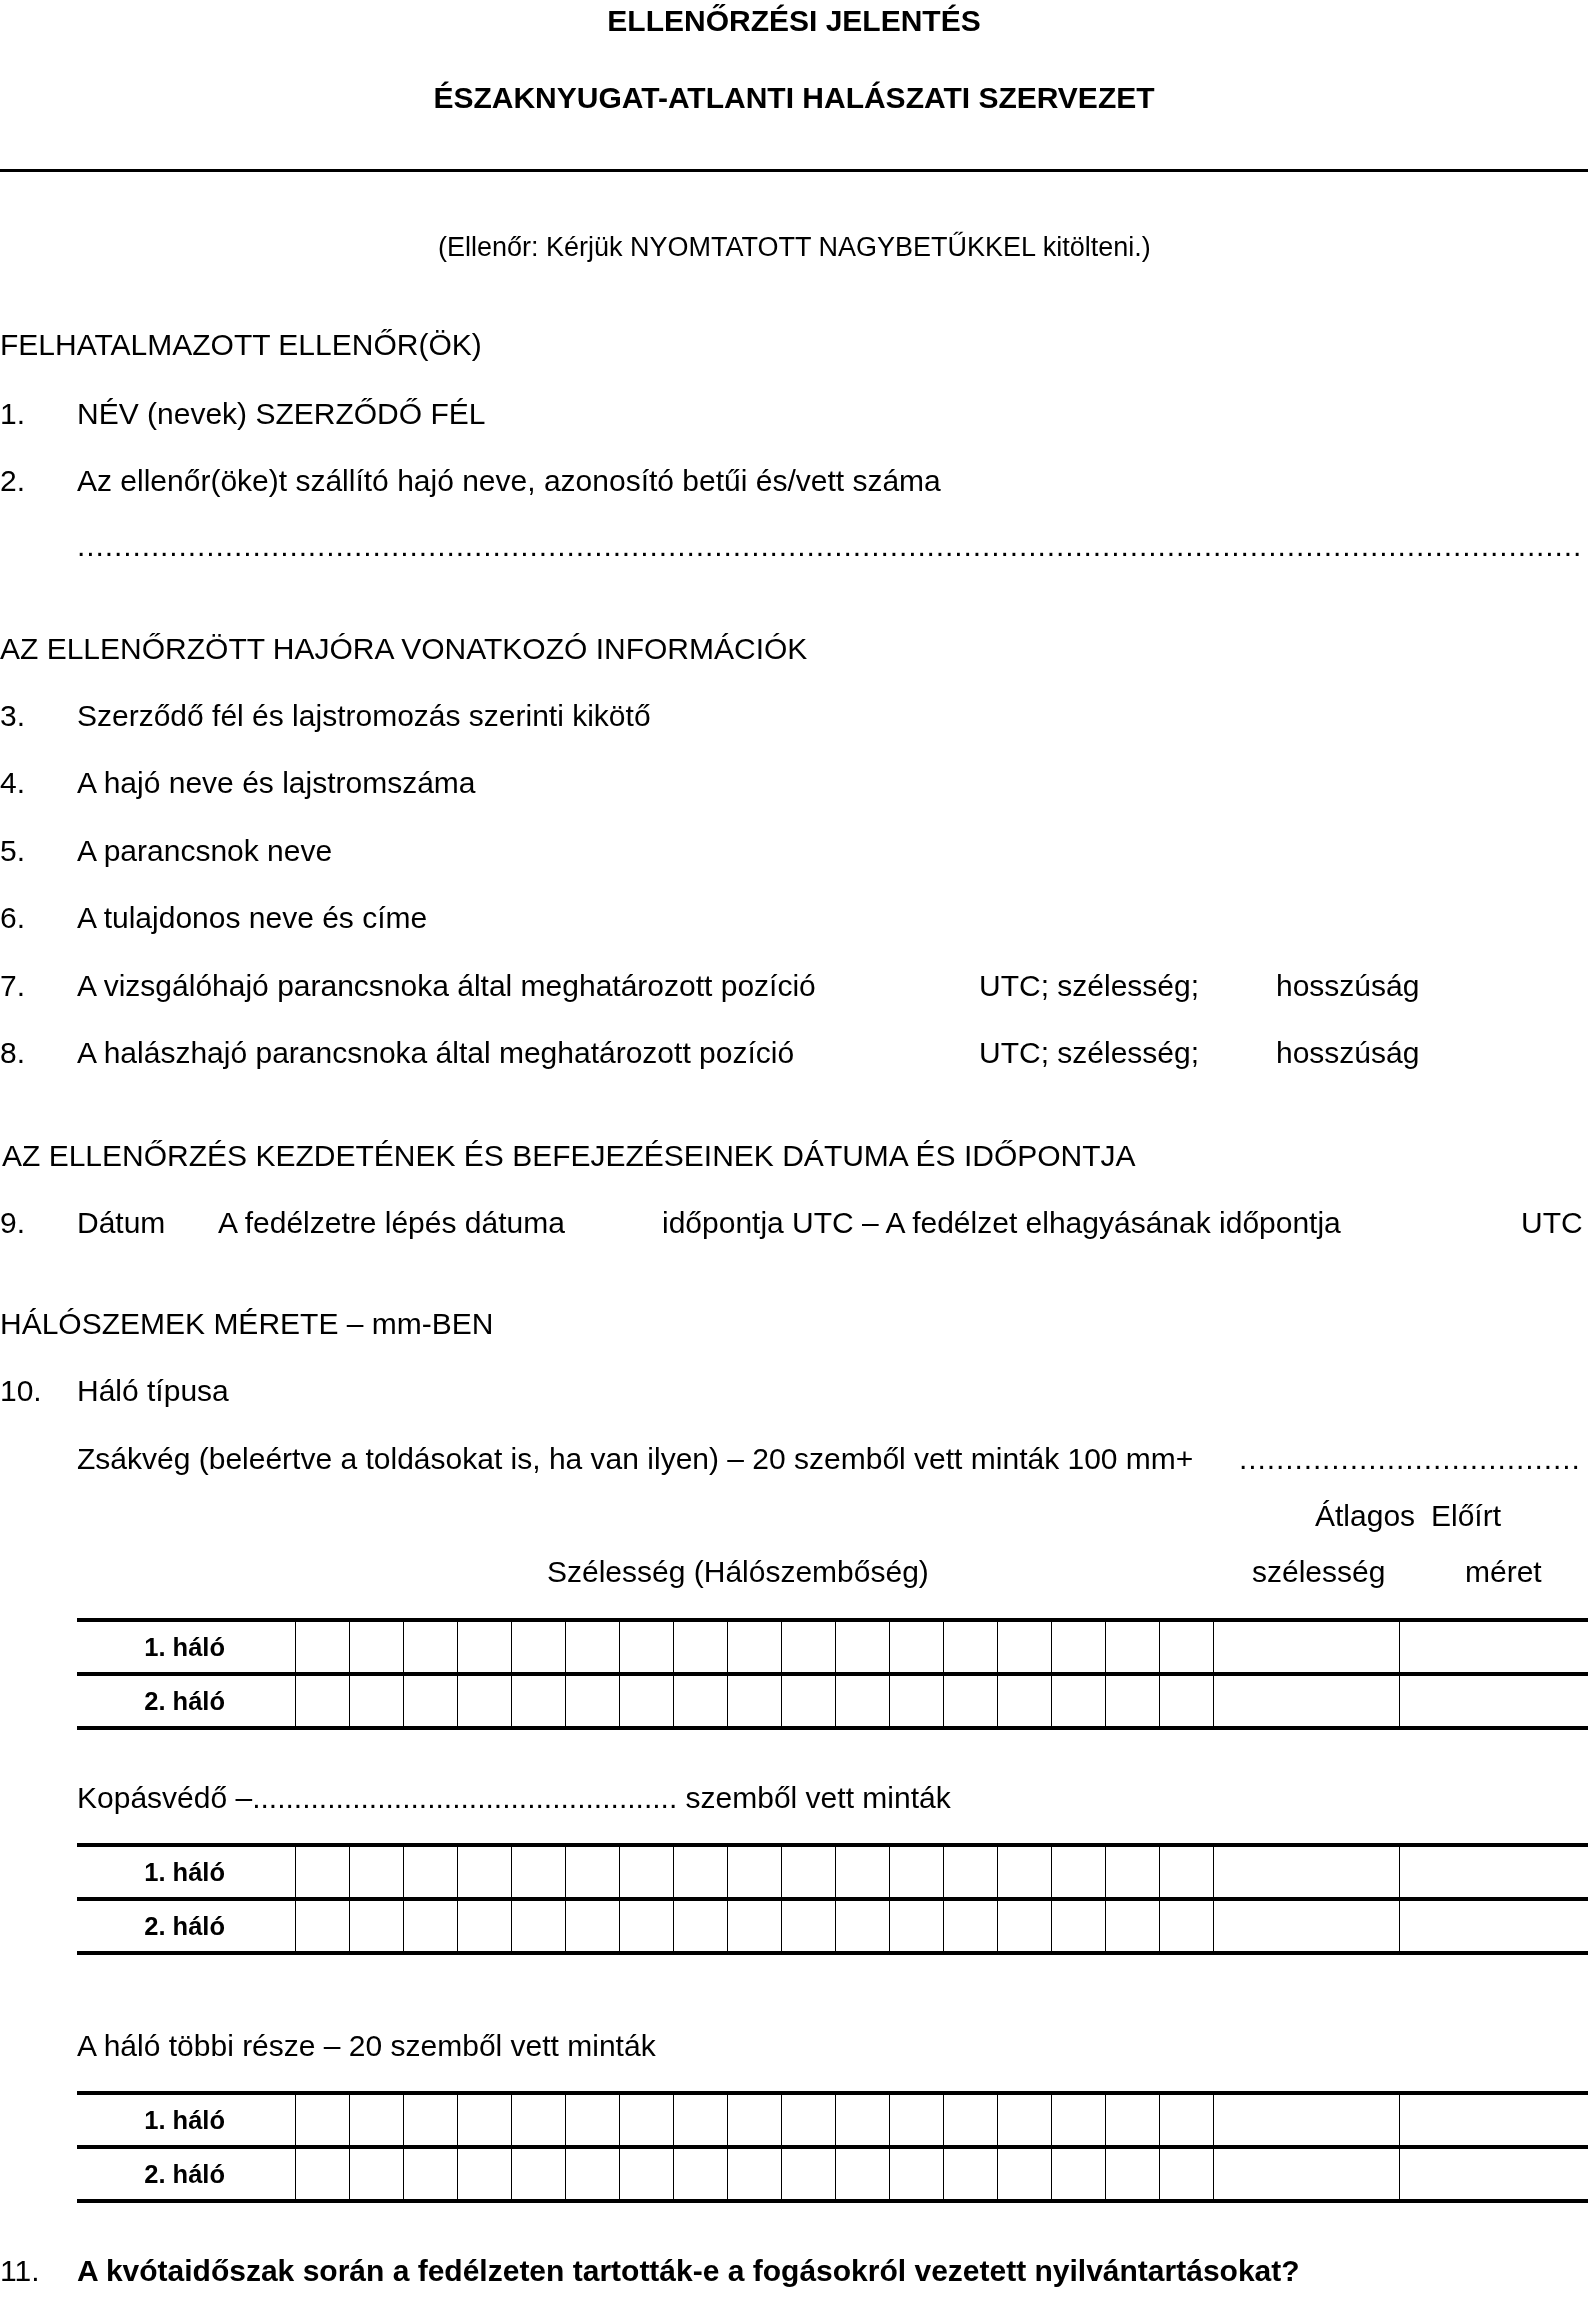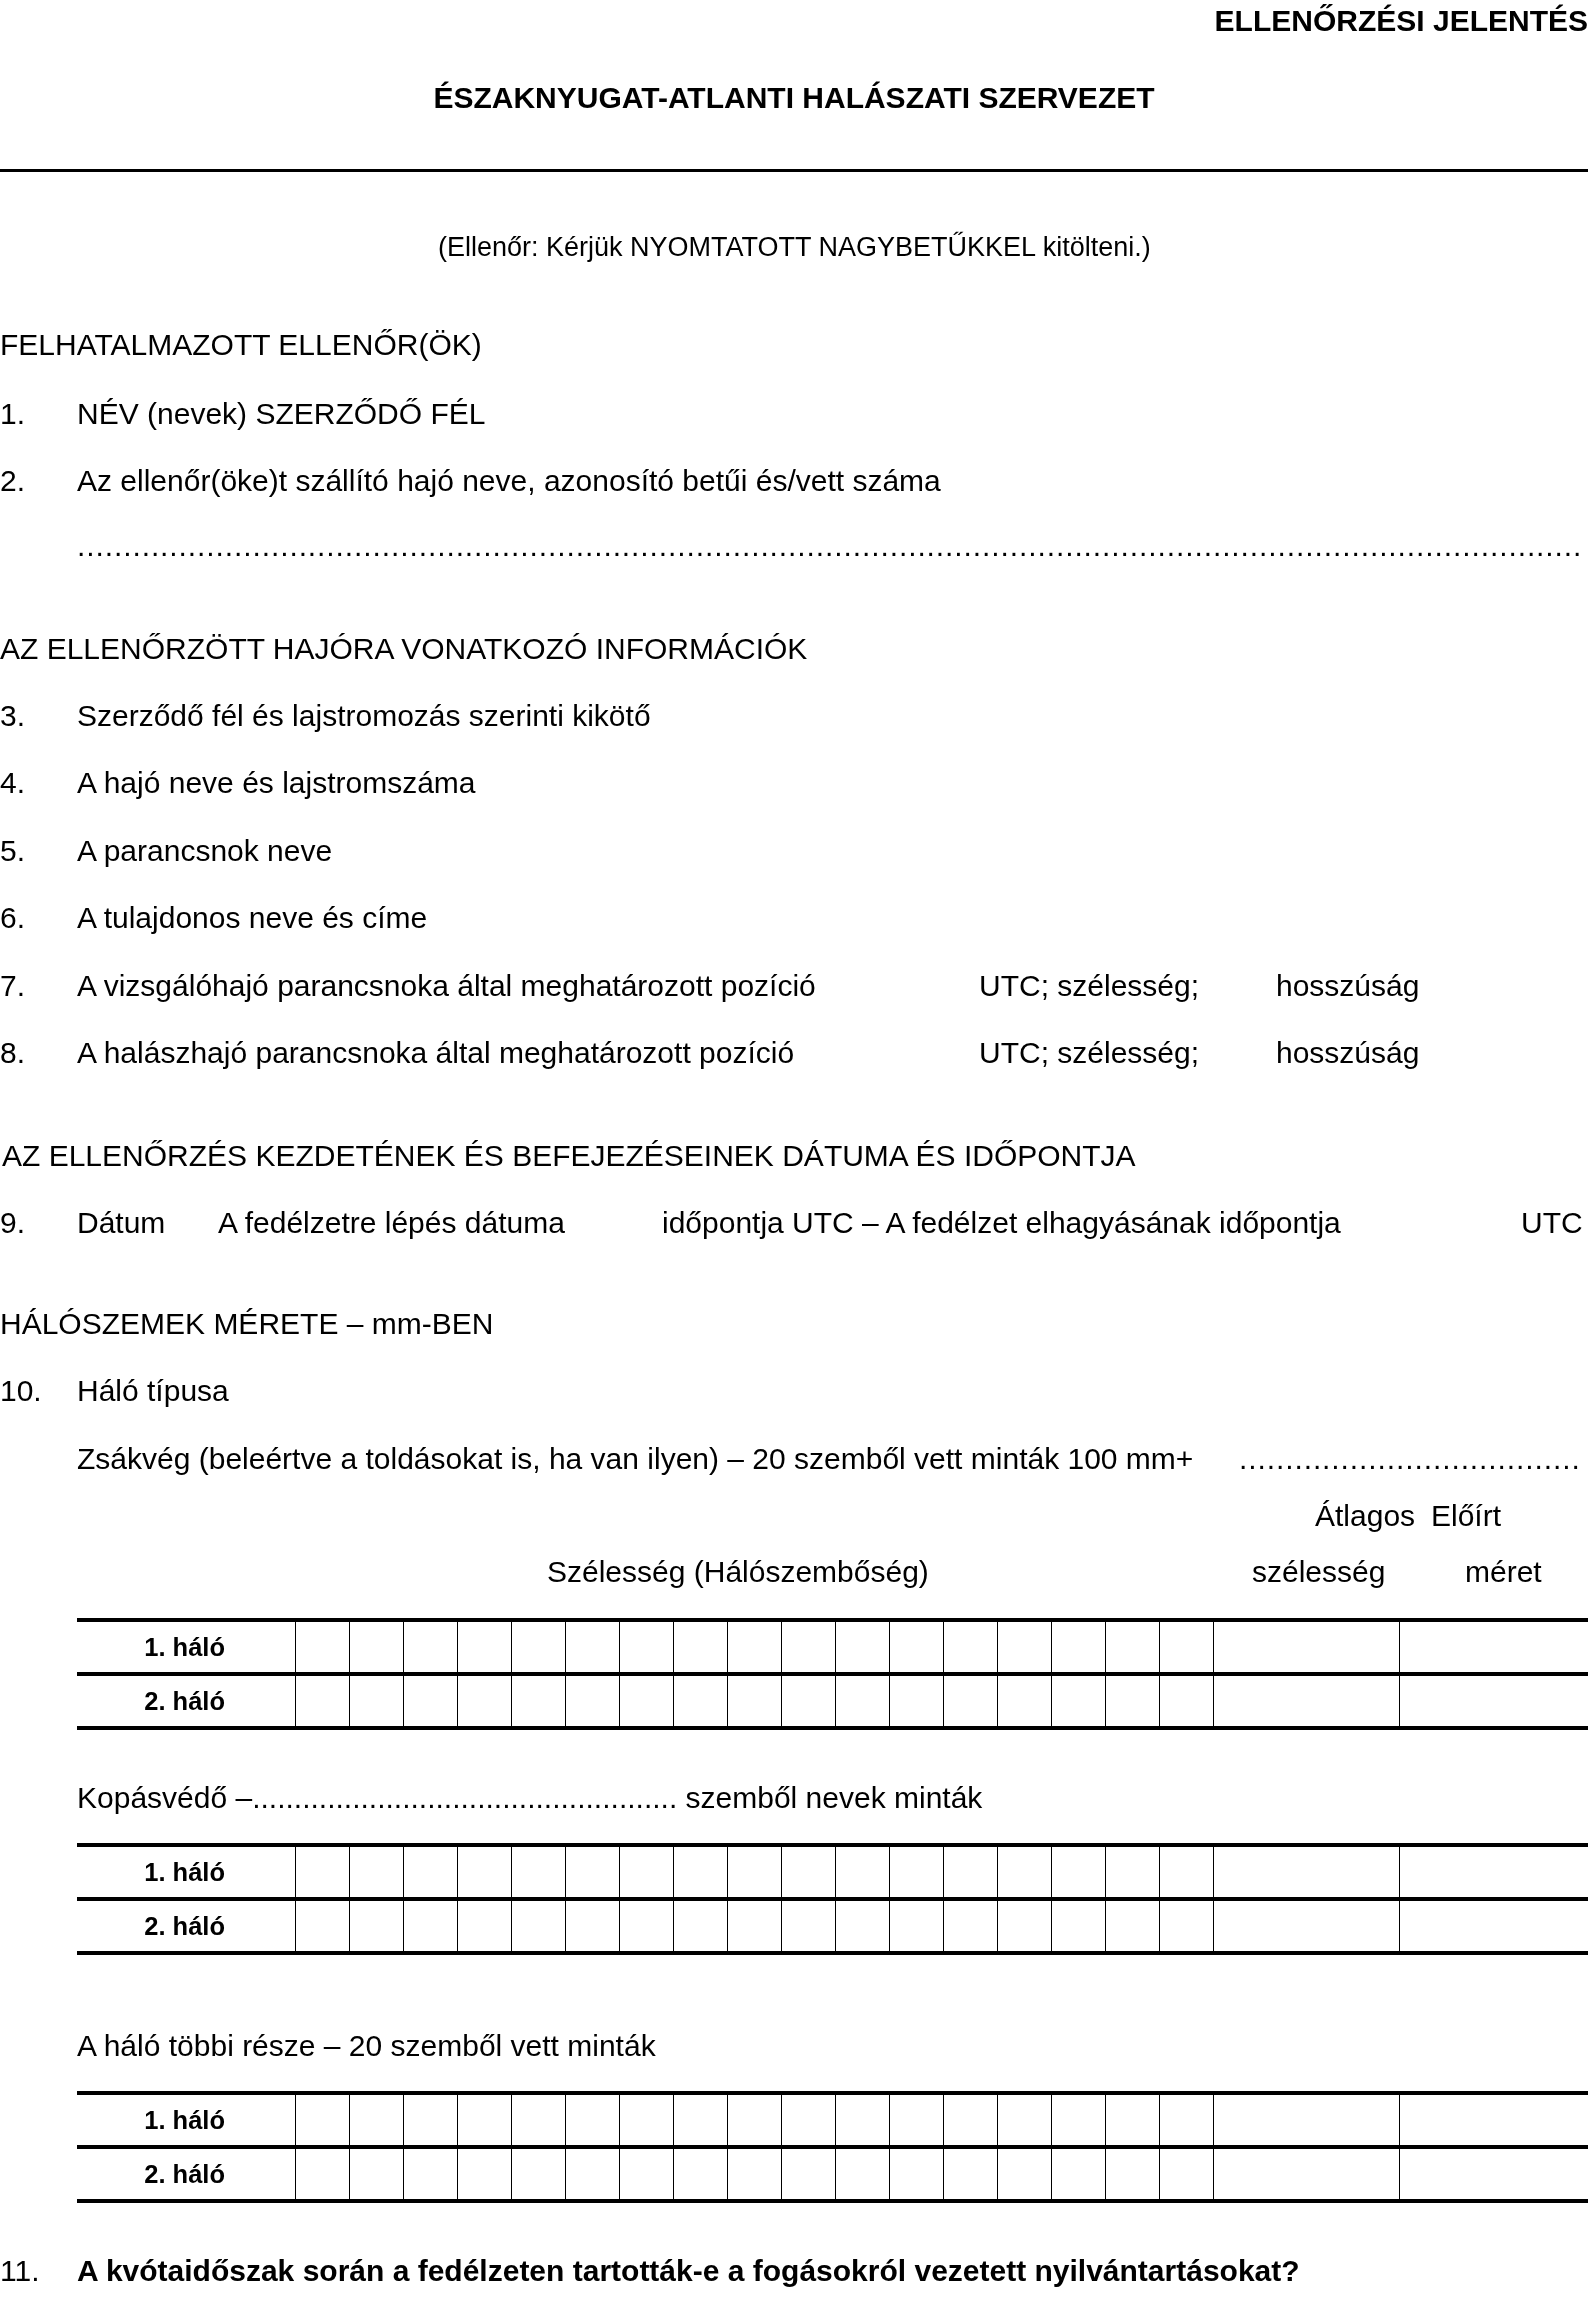--- a/index.html
+++ b/index.html
@@ -21,21 +21,21 @@
   .grid td { border-left: 1.9px solid #000; height: 50px; padding: 0; }
   .grid tr { border-top: 4.2px solid #000; border-bottom: 4.2px solid #000; }
   .grid td.lbl { border-left: none; text-align: right; padding-right: 70px; font-size: 25.5px; width: 148px; }
   .grid td.c { width: 53px; }
   .grid td.avg { width: 185px; }
   .grid td.req { }
 </style>
 </head>
 <body>
 
-<div class="t bold center" style="top:5.6px;text-align:right;">ELLENŐRZÉSI JELENTÉS</div>
+<div class="t bold center" style="top:5.6px;">ELLENŐRZÉSI JELENTÉS</div>
 <div class="t bold center" style="top:83px;">ÉSZAKNYUGAT-ATLANTI HALÁSZATI SZERVEZET</div>
 <div class="rule"></div>
 <div class="t" style="top:234px; left:438px; font-size:27px;">(Ellenőr: Kérjük NYOMTATOTT NAGYBETŰKKEL kitölteni.)</div>
 
 <div class="t" style="top:330px; left:0;">FELHATALMAZOTT ELLENŐR(ÖK)</div>
 <div>
   <div class="t num" style="top:399px;">1.</div>
   <div class="t" style="top:399px; left:77px;">NÉV (nevek)   SZERZŐDŐ FÉL</div>
 </div>
 <div>
@@ -140,21 +140,21 @@
         <td class="c"></td>
         <td class="c"></td>
         <td class="c"></td>
         <td class="avg"></td>
         <td class="req"></td>
       </tr>
     </tbody>
 </table>
 
 <div class="t" style="top:1783px; left:77px;">
-  <span>Kopásvédő –</span><span>...................................................</span><span> szemből nevek minták</span>
+  <span>Kopásvédő –</span><span>...................................................</span><span> szemből vett minták</span>
 </div>
 <table class="grid" style="top:1843px;">
   <tbody>
       <tr>
         <td class="lbl">1. háló</td>
         <td class="c"></td>
         <td class="c"></td>
         <td class="c"></td>
         <td class="c"></td>
         <td class="c"></td>

